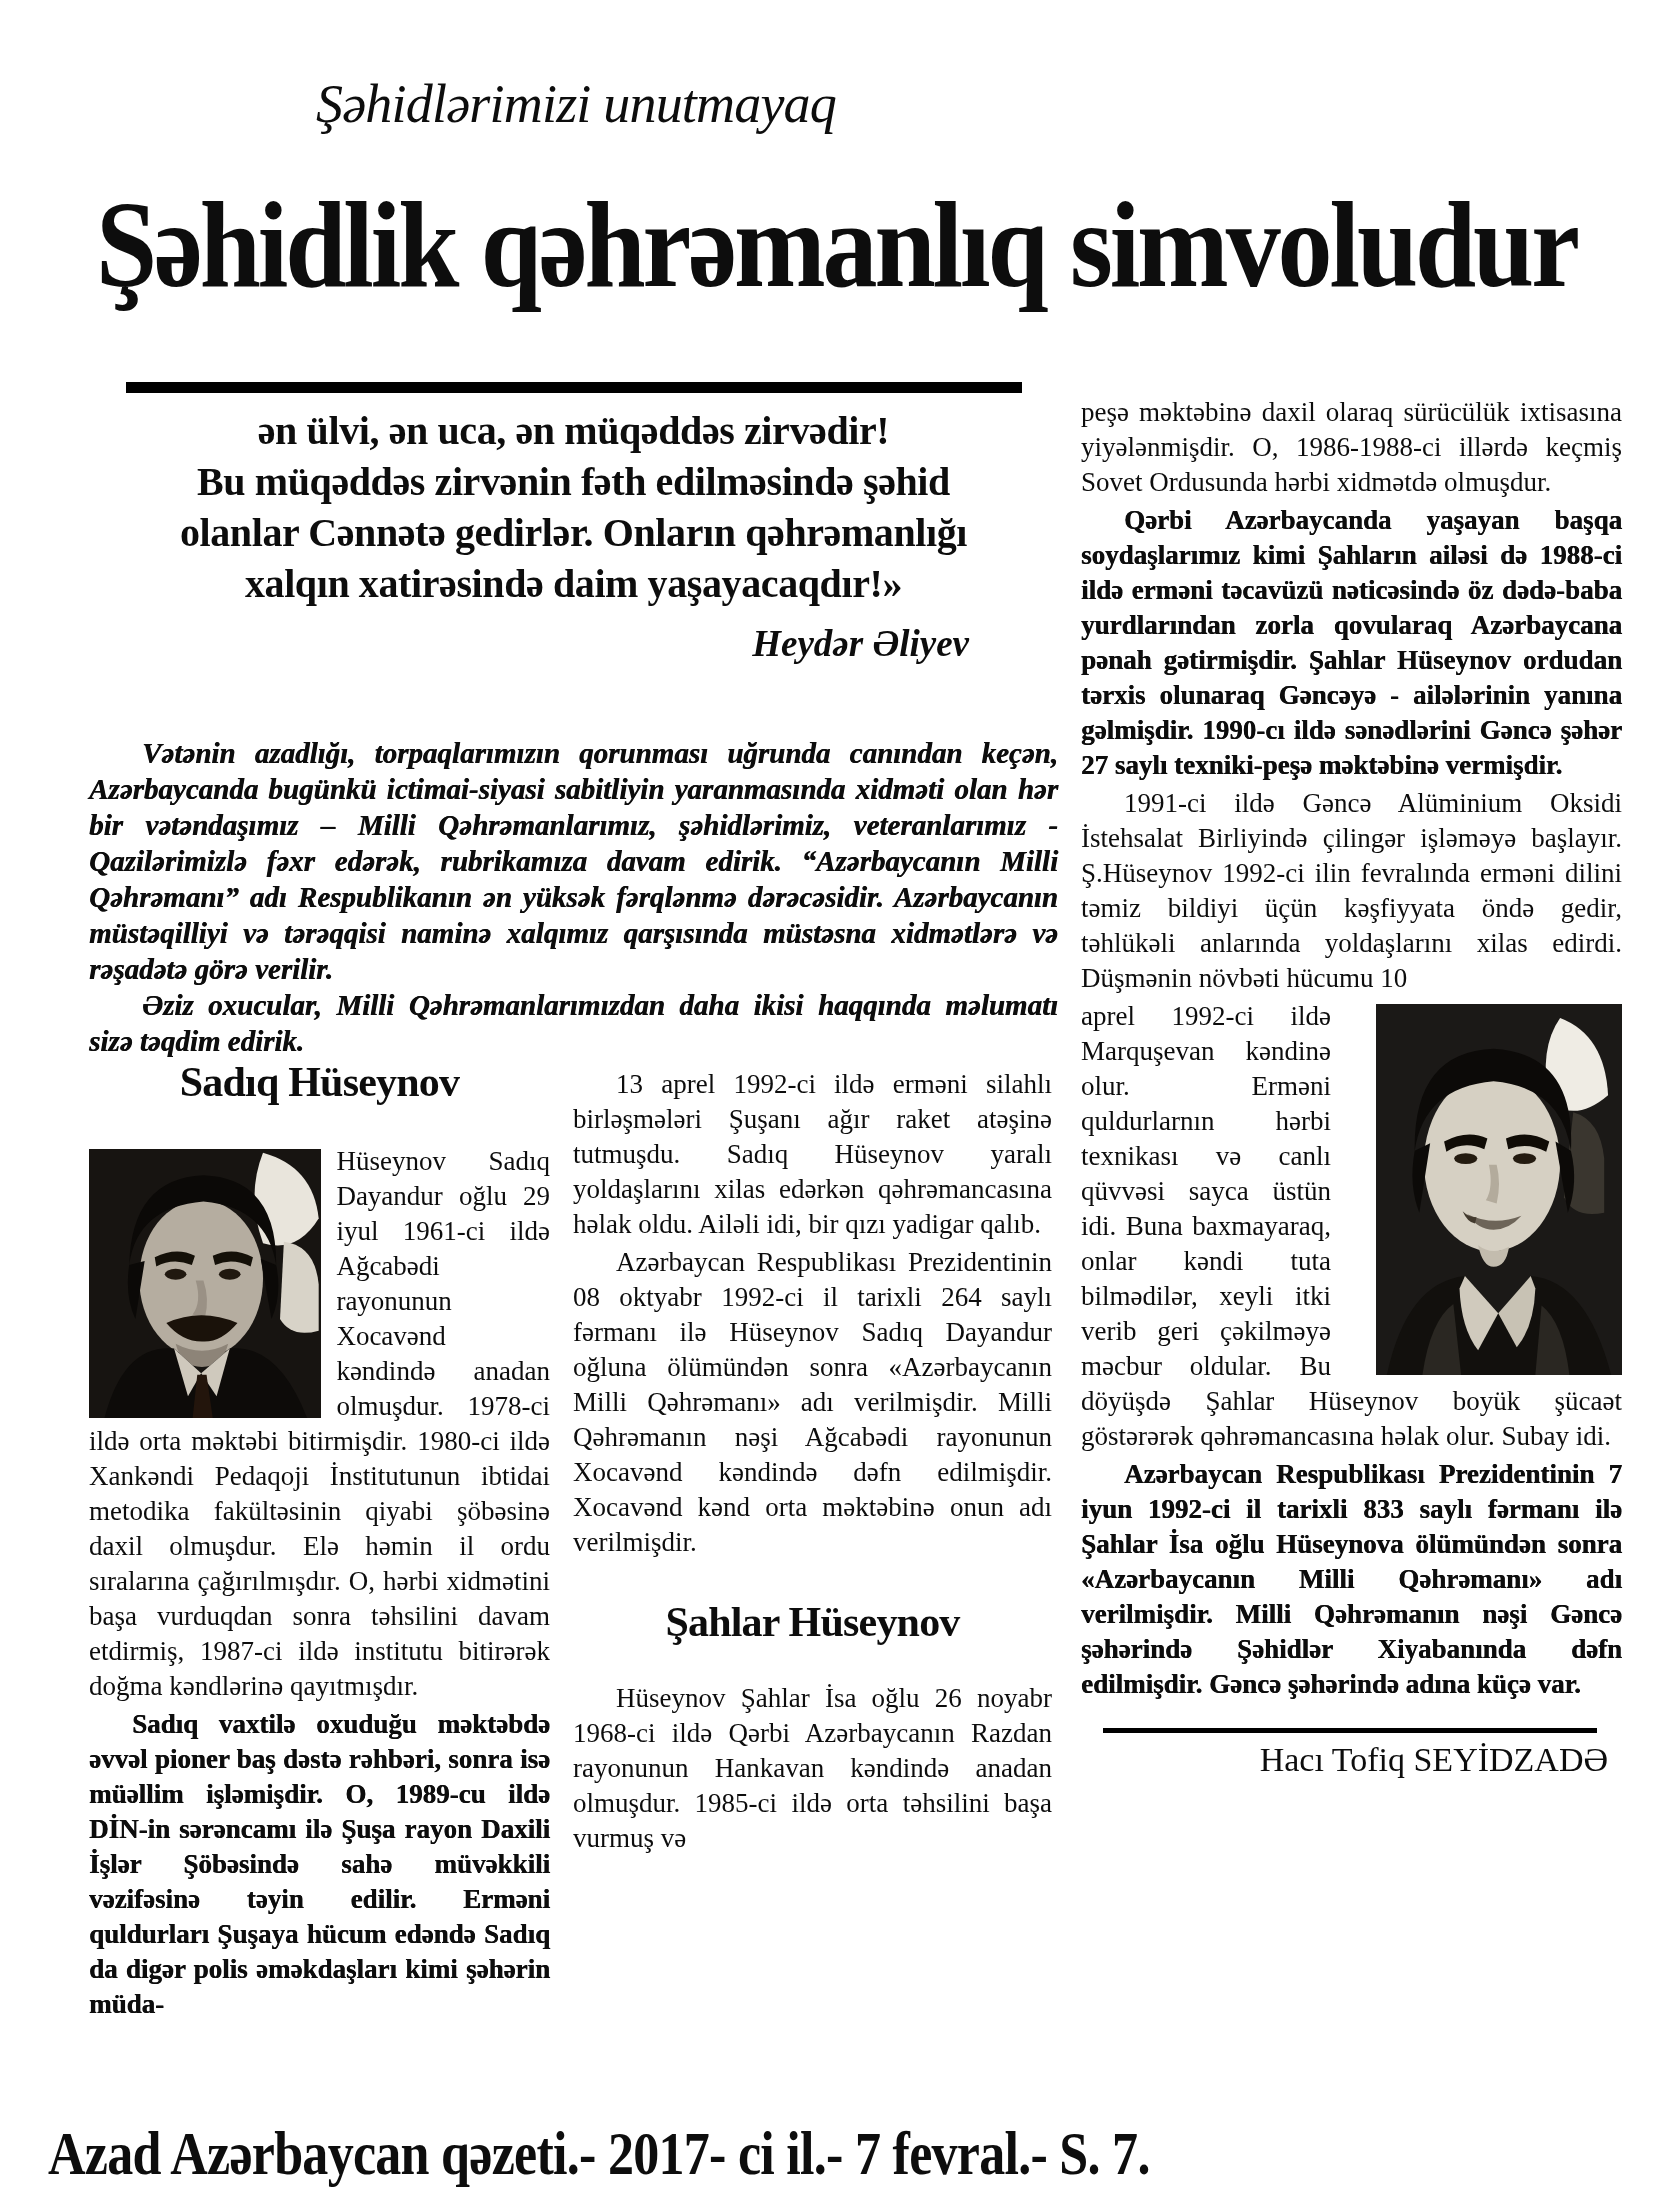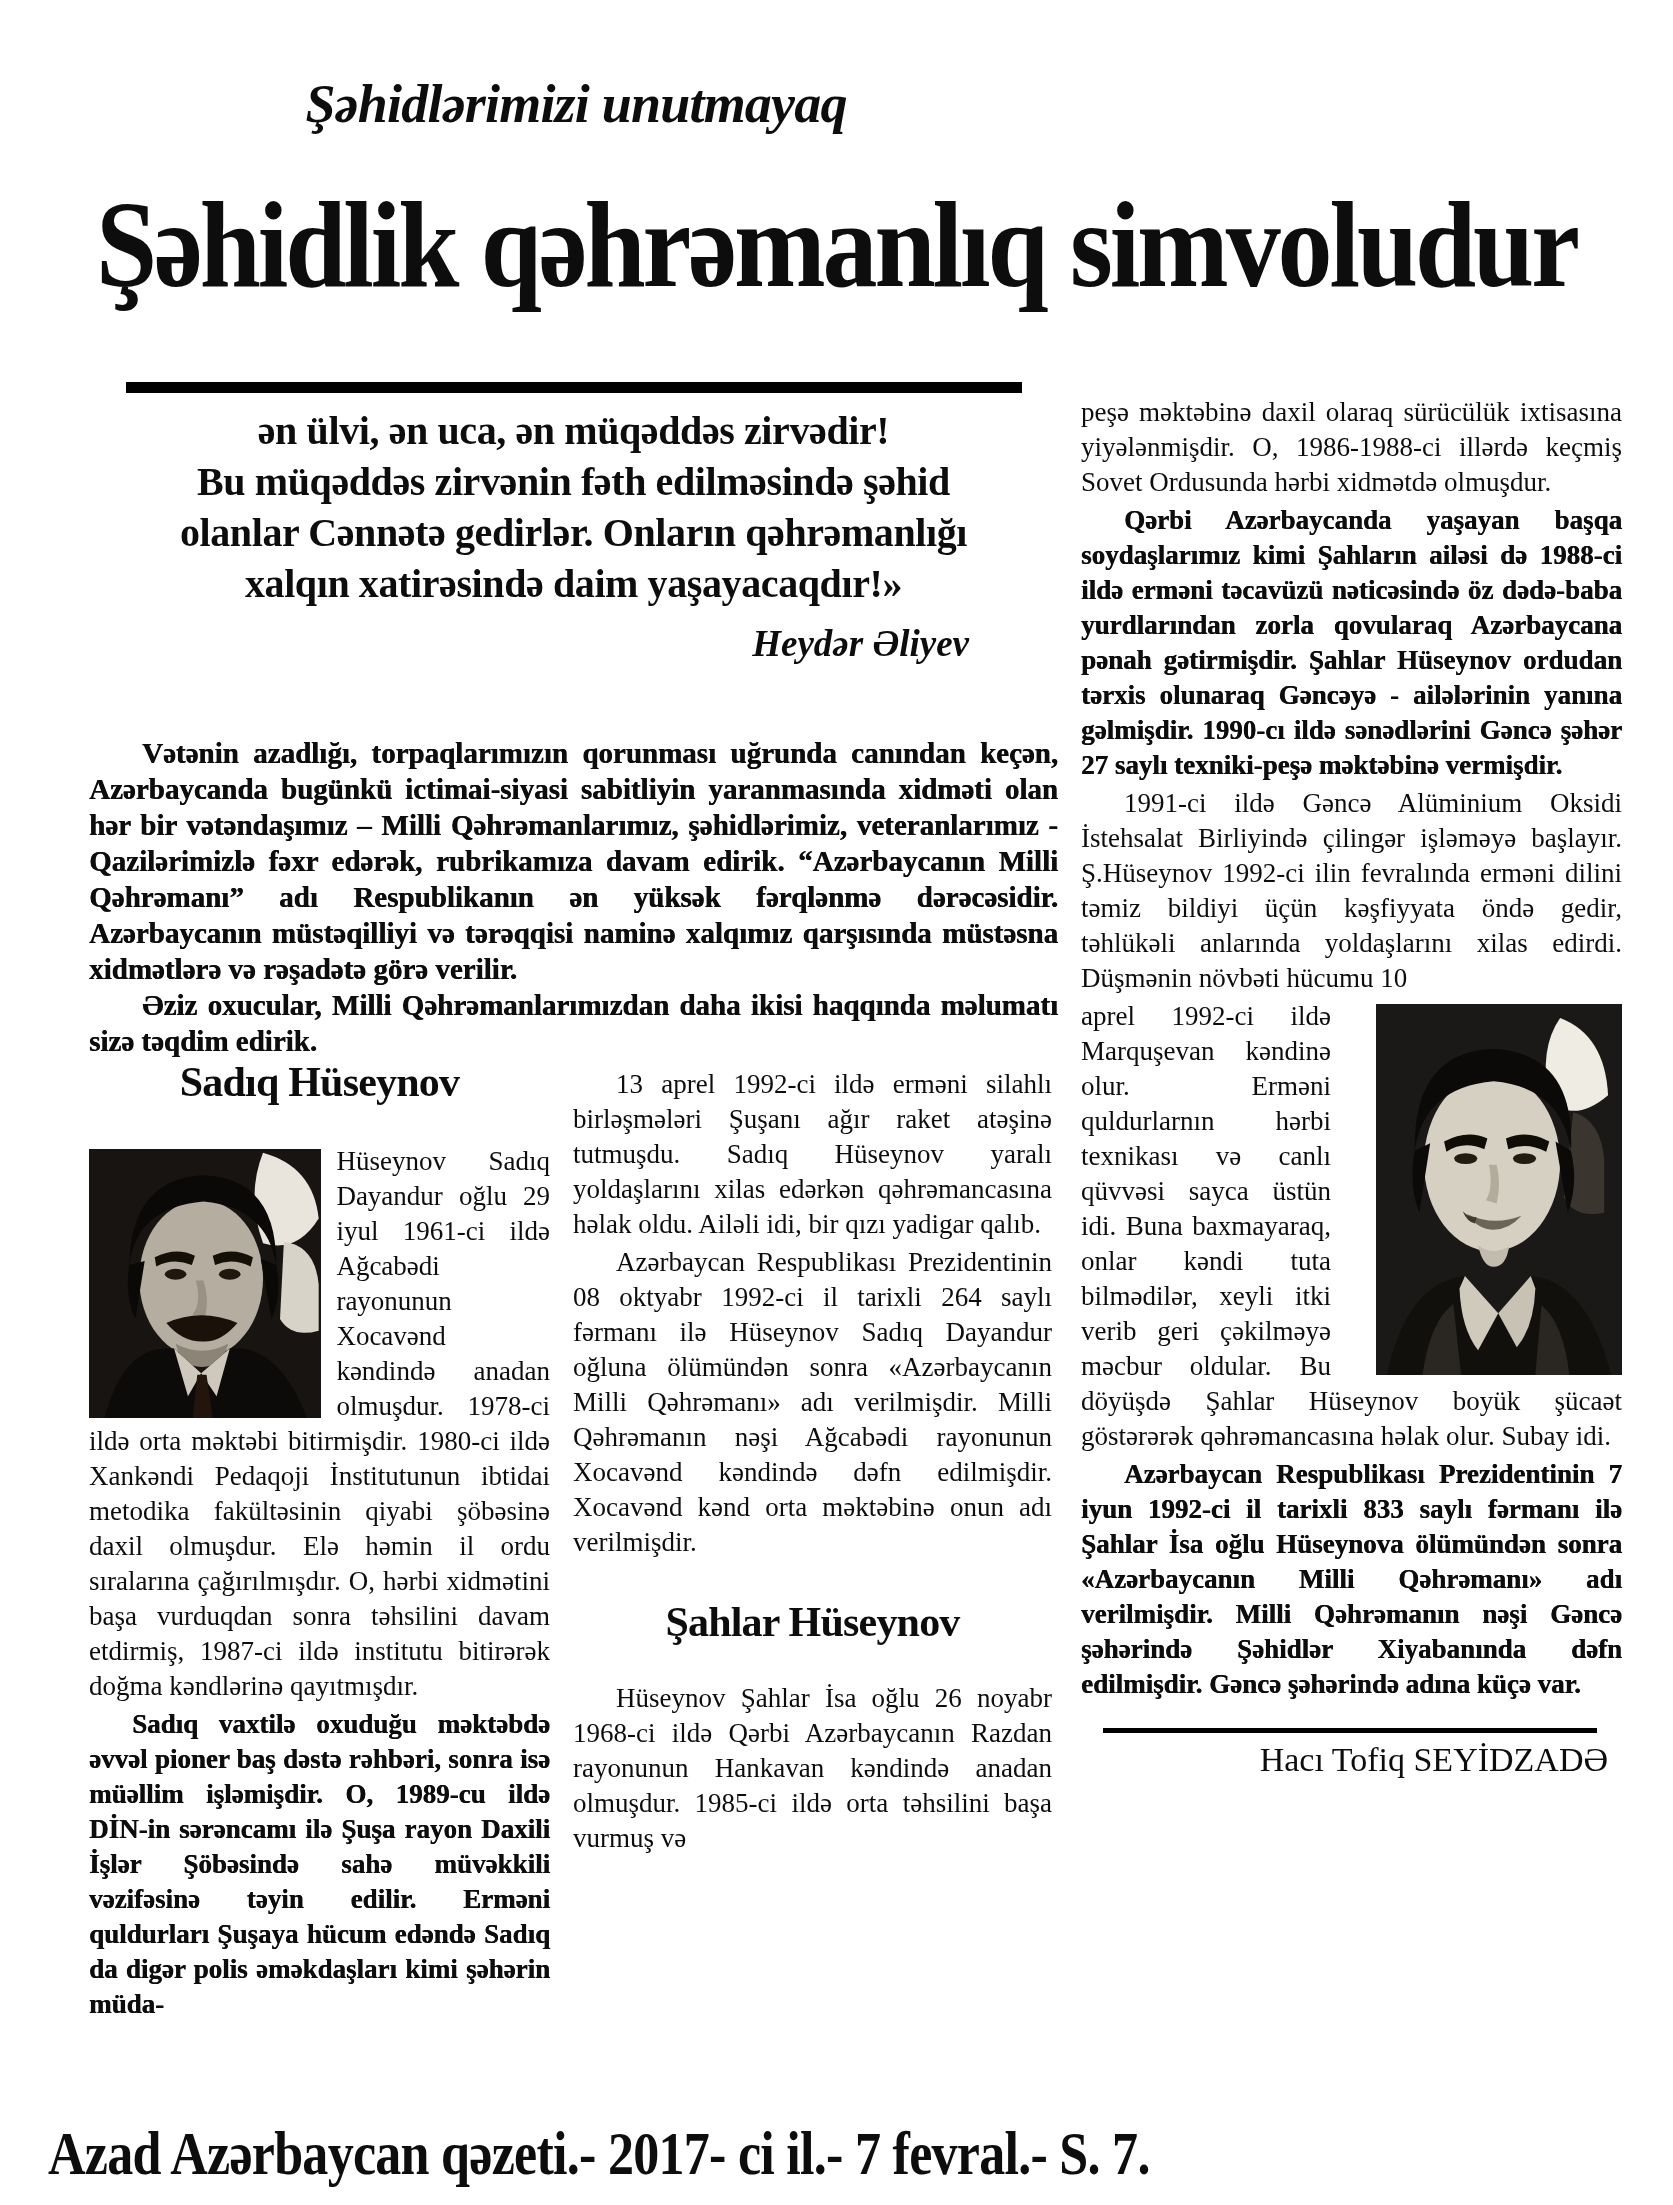--- a/index.html
+++ b/index.html
@@ -9,21 +9,21 @@
     background:#ffffff;
     color:#0d0d0d;
     font-family:"Liberation Serif","DejaVu Serif",serif;
     overflow:hidden;
     margin:0 auto;
   }
   
   .kicker{
     position:absolute;left:93px;top:73px;width:966px;
     text-align:center;
-    font-size:54px;font-weight:bold;font-style:italic;
+    font-size:54px;font-weight:normal;font-style:italic;
     letter-spacing:-0.8px;
   }
   .headline{
     position:absolute;left:15.4px;top:174px;width:1642px;
     text-align:center;white-space:nowrap;
     font-size:110px;font-weight:bold;letter-spacing:-3.1px;
     transform:scale(1,1.12);transform-origin:top center;
   }
   
   .quote-zone{position:absolute;left:89px;top:382px;width:969px;}
@@ -35,21 +35,21 @@
   .attribution{
     text-align:right;padding-right:89px;margin-top:12.4px;
     font-size:37px;font-weight:bold;font-style:italic;
   }
   
   .intro{
     position:absolute;left:89px;top:735px;width:969px;
     font-size:29px;font-weight:bold;line-height:36px;text-align:justify;
     text-shadow:0.5px 0 0 #0d0d0d;
   }
-  .intro p{margin:0;text-indent:53px;}
+  .intro p{margin:0;text-indent:53px;font-style:italic;}
   
   .col{position:absolute;font-size:27px;line-height:35px;text-align:justify;}
   .col p{margin:0;}
   .col p + p{margin-top:3.1px;}
   .col1{left:89px;top:1060px;width:461px;}
   .col2{left:573px;top:1067px;width:479px;}
   .col3{left:1081px;top:395px;width:541px;}
   .col-title{
     font-size:42px;font-weight:bold;text-align:center;line-height:1.05;
     text-indent:0 !important;letter-spacing:-0.8px;

